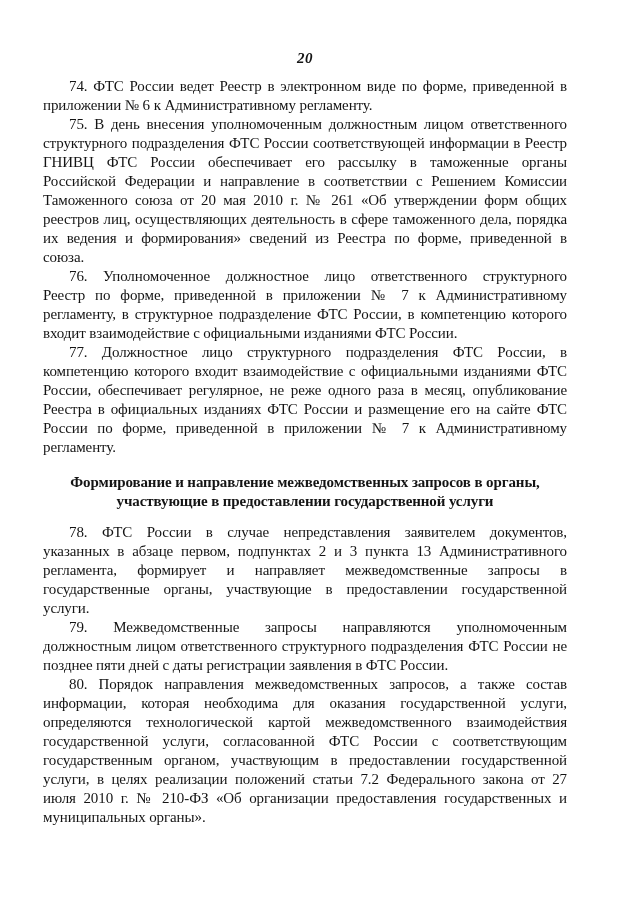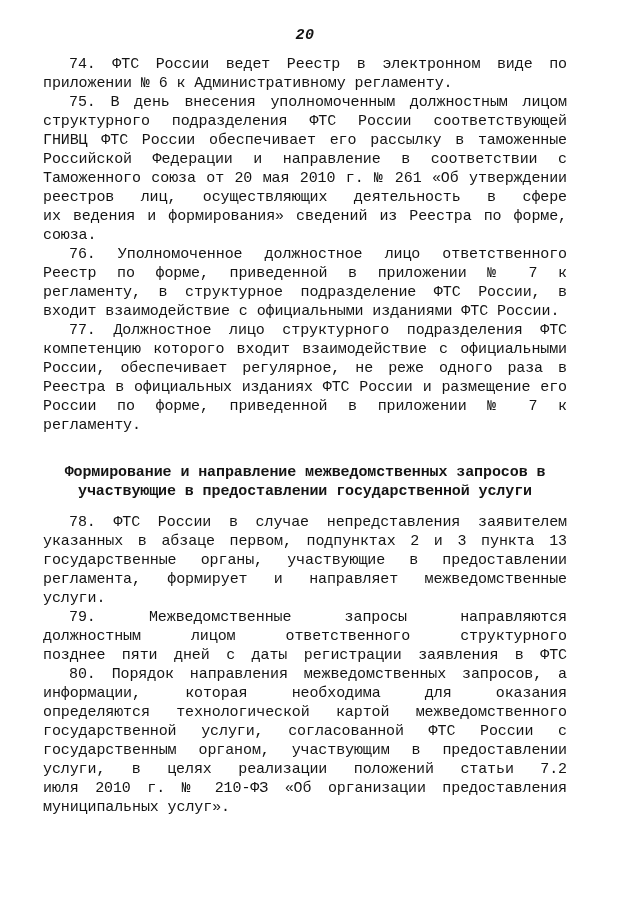--- a/index.html
+++ b/index.html
@@ -11,23 +11,22 @@
     width: 640px;
     height: 900px;
     overflow: hidden;
     font-family: "Liberation Serif", "DejaVu Serif", serif;
     color: #141414;
   }
   .page {
     box-sizing: border-box;
     width: 587px;
     height: 900px;
-    padding: 26px 20px 0 43px;
+    padding: 48px 20px 0 43px;
     background: #ffffff;
-    font-family: Liberation Mono, monospace;
   }
   .page-number {
     text-align: center;
     font-size: 15px;
     line-height: 20px;
     font-weight: bold;
     font-style: italic;
     letter-spacing: 0.5px;
     margin-bottom: 9px;
   }
@@ -43,21 +42,21 @@
     text-align: justify;
     text-align-last: justify;
   }
   .para .line.first {
     text-indent: 26px;
   }
   .para .line.last {
     text-align-last: left;
   }
   .heading {
-    margin: 28px 0 12px;
+    margin: 16px 0 12px;
   }
   .heading .line {
     text-align: center;
     text-align-last: center;
     font-weight: bold;
   }
 </style>
 </head>
 <body>
 
@@ -92,33 +91,33 @@
         <div class="line">России по форме, приведенной в приложении № 7 к Административному</div>
         <div class="line last">регламенту.</div>
       </div>
       <div class="heading">
         <div class="line first">Формирование и направление межведомственных запросов в органы,</div>
         <div class="line last">участвующие в предоставлении государственной услуги</div>
       </div>
       <div class="para">
         <div class="line first">78. ФТС России в случае непредставления заявителем документов,</div>
         <div class="line">указанных в абзаце первом, подпунктах 2 и 3 пункта 13 Административного</div>
+        <div class="line">регламента, формирует и направляет межведомственные запросы в</div>
         <div class="line">государственные органы, участвующие в предоставлении государственной</div>
-        <div class="line">регламента, формирует и направляет межведомственные запросы в</div>
         <div class="line last">услуги.</div>
       </div>
       <div class="para">
         <div class="line first">79. Межведомственные запросы направляются уполномоченным</div>
         <div class="line">должностным лицом ответственного структурного подразделения ФТС России не</div>
         <div class="line last">позднее пяти дней с даты регистрации заявления в ФТС России.</div>
       </div>
       <div class="para">
         <div class="line first">80. Порядок направления межведомственных запросов, а также состав</div>
         <div class="line">информации, которая необходима для оказания государственной услуги,</div>
         <div class="line">определяются технологической картой межведомственного взаимодействия</div>
         <div class="line">государственной услуги, согласованной ФТС России с соответствующим</div>
         <div class="line">государственным органом, участвующим в предоставлении государственной</div>
         <div class="line">услуги, в целях реализации положений статьи 7.2 Федерального закона от 27</div>
         <div class="line">июля 2010 г. № 210-ФЗ «Об организации предоставления государственных и</div>
-        <div class="line last">муниципальных услуг».</div>
+        <div class="line last">муниципальных органы».</div>
       </div>
     </div>
 </div>
 
 </body></html>

